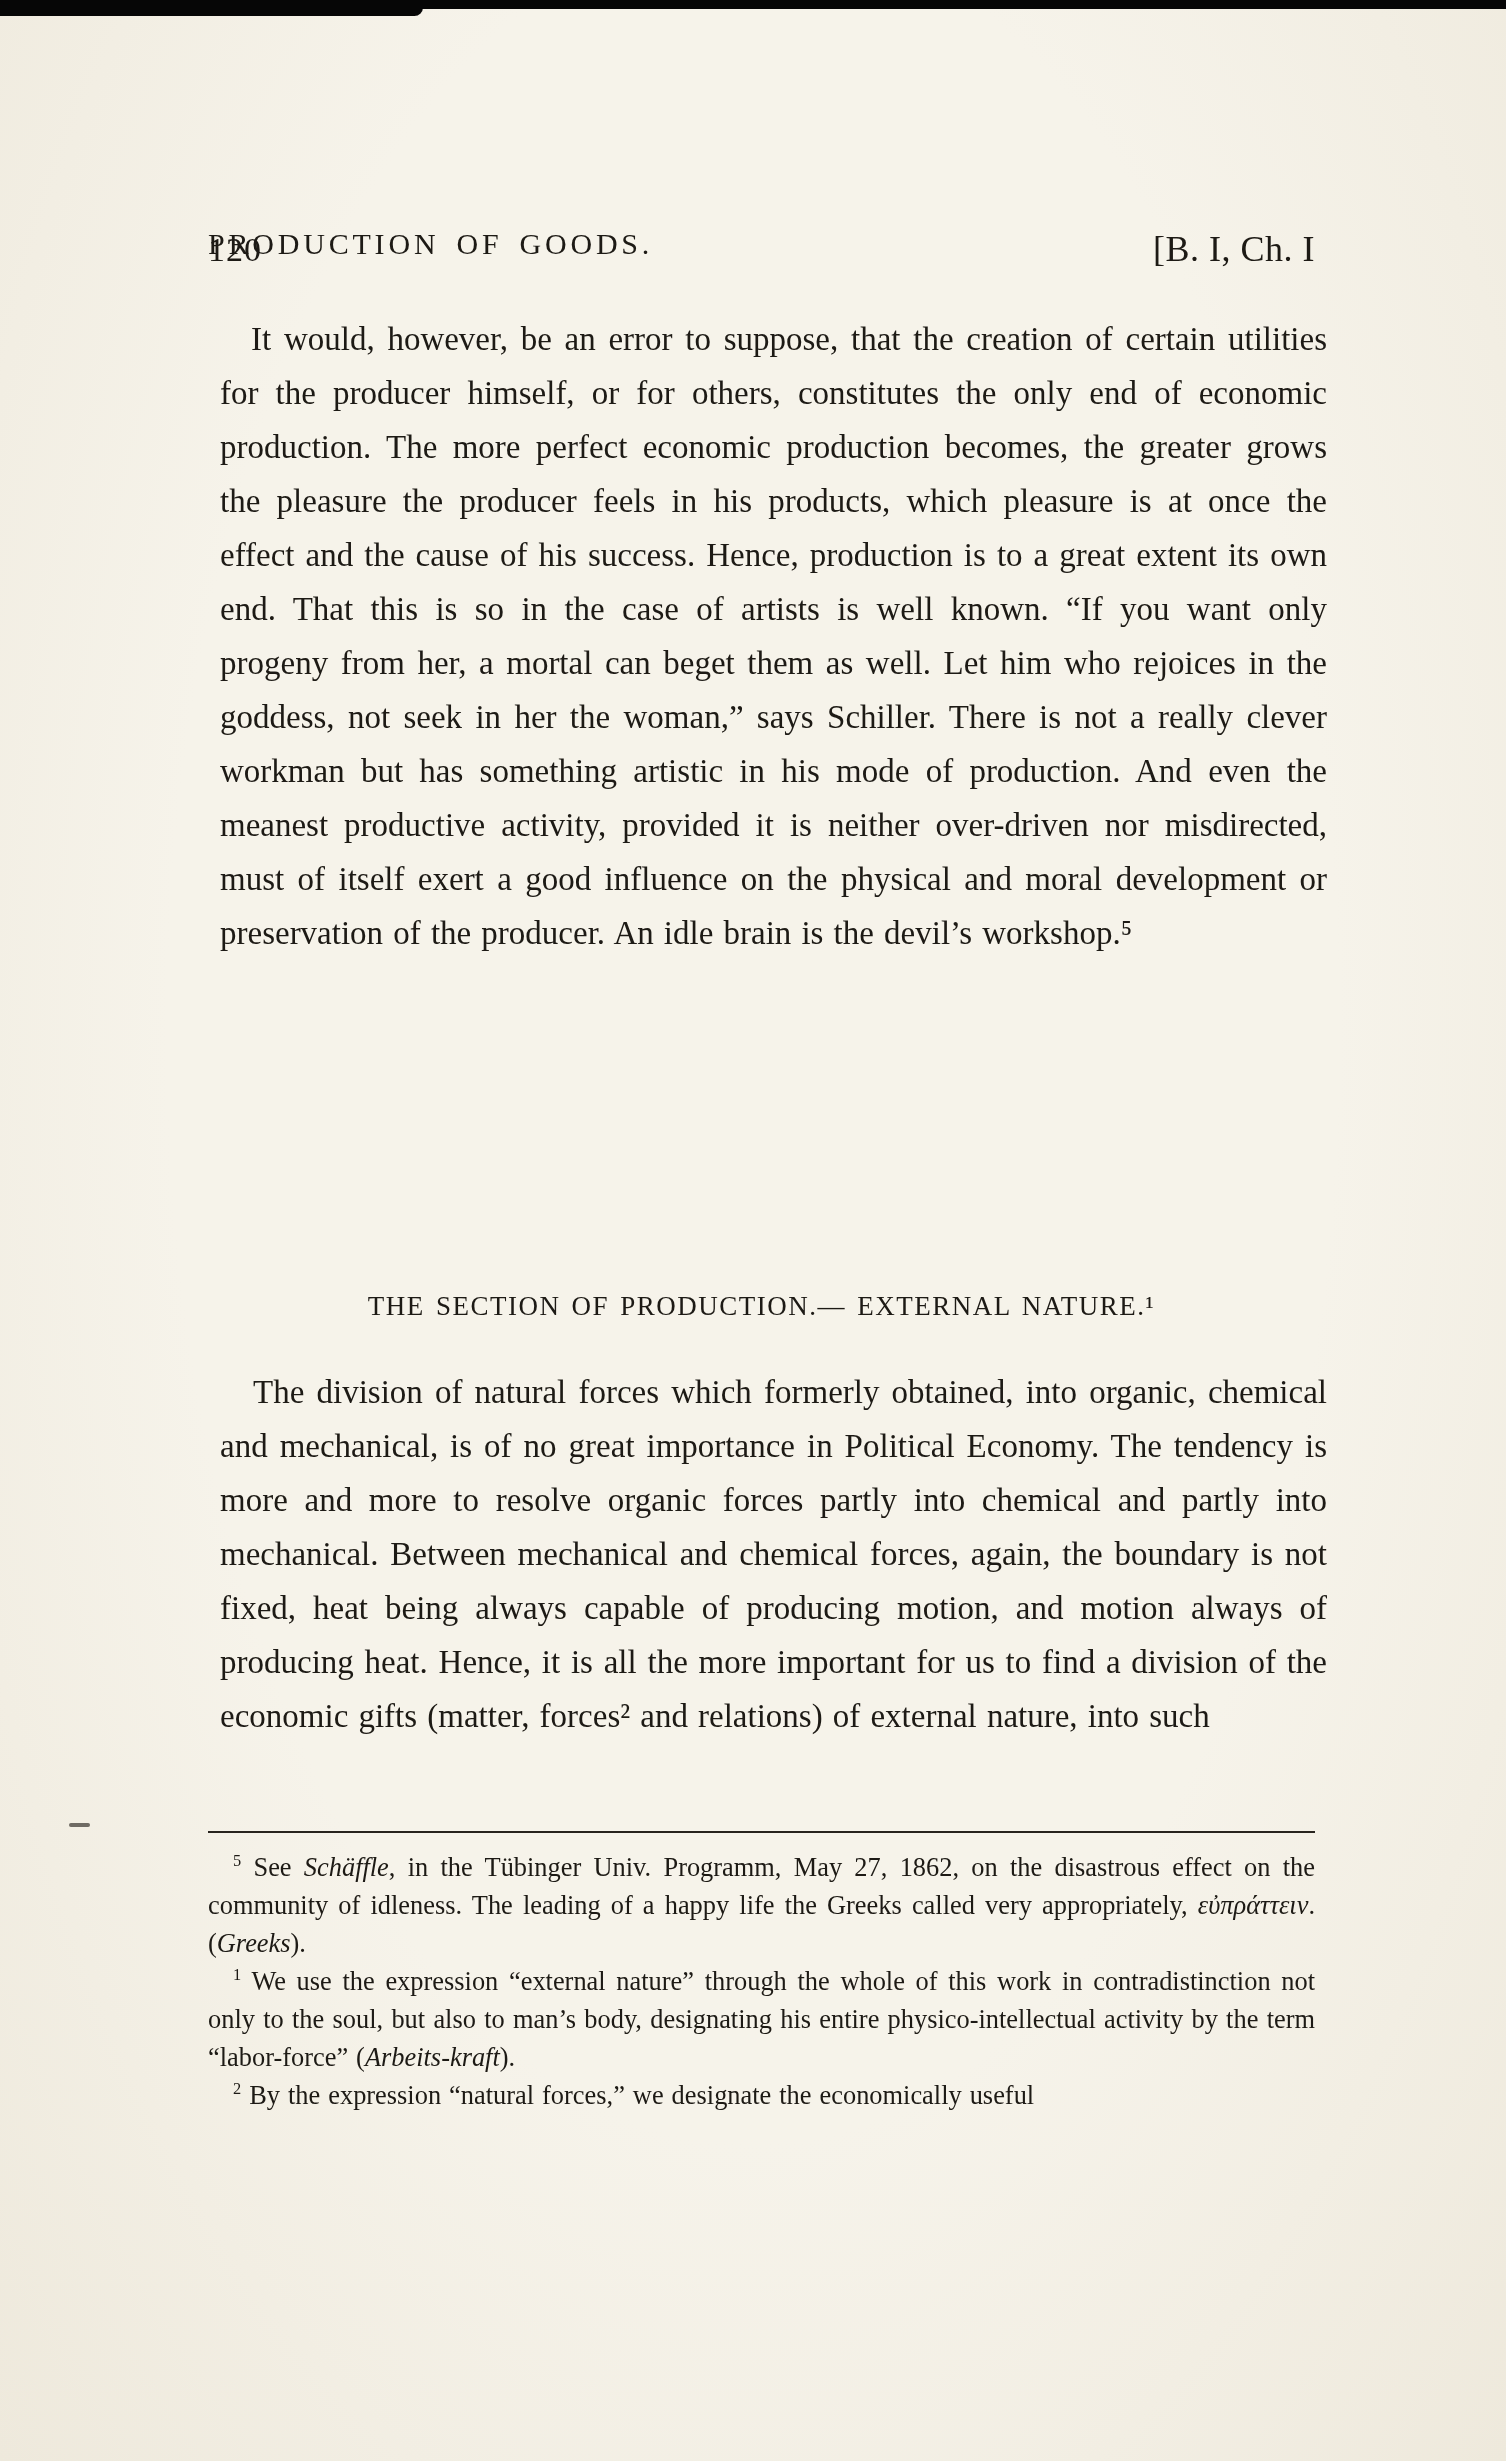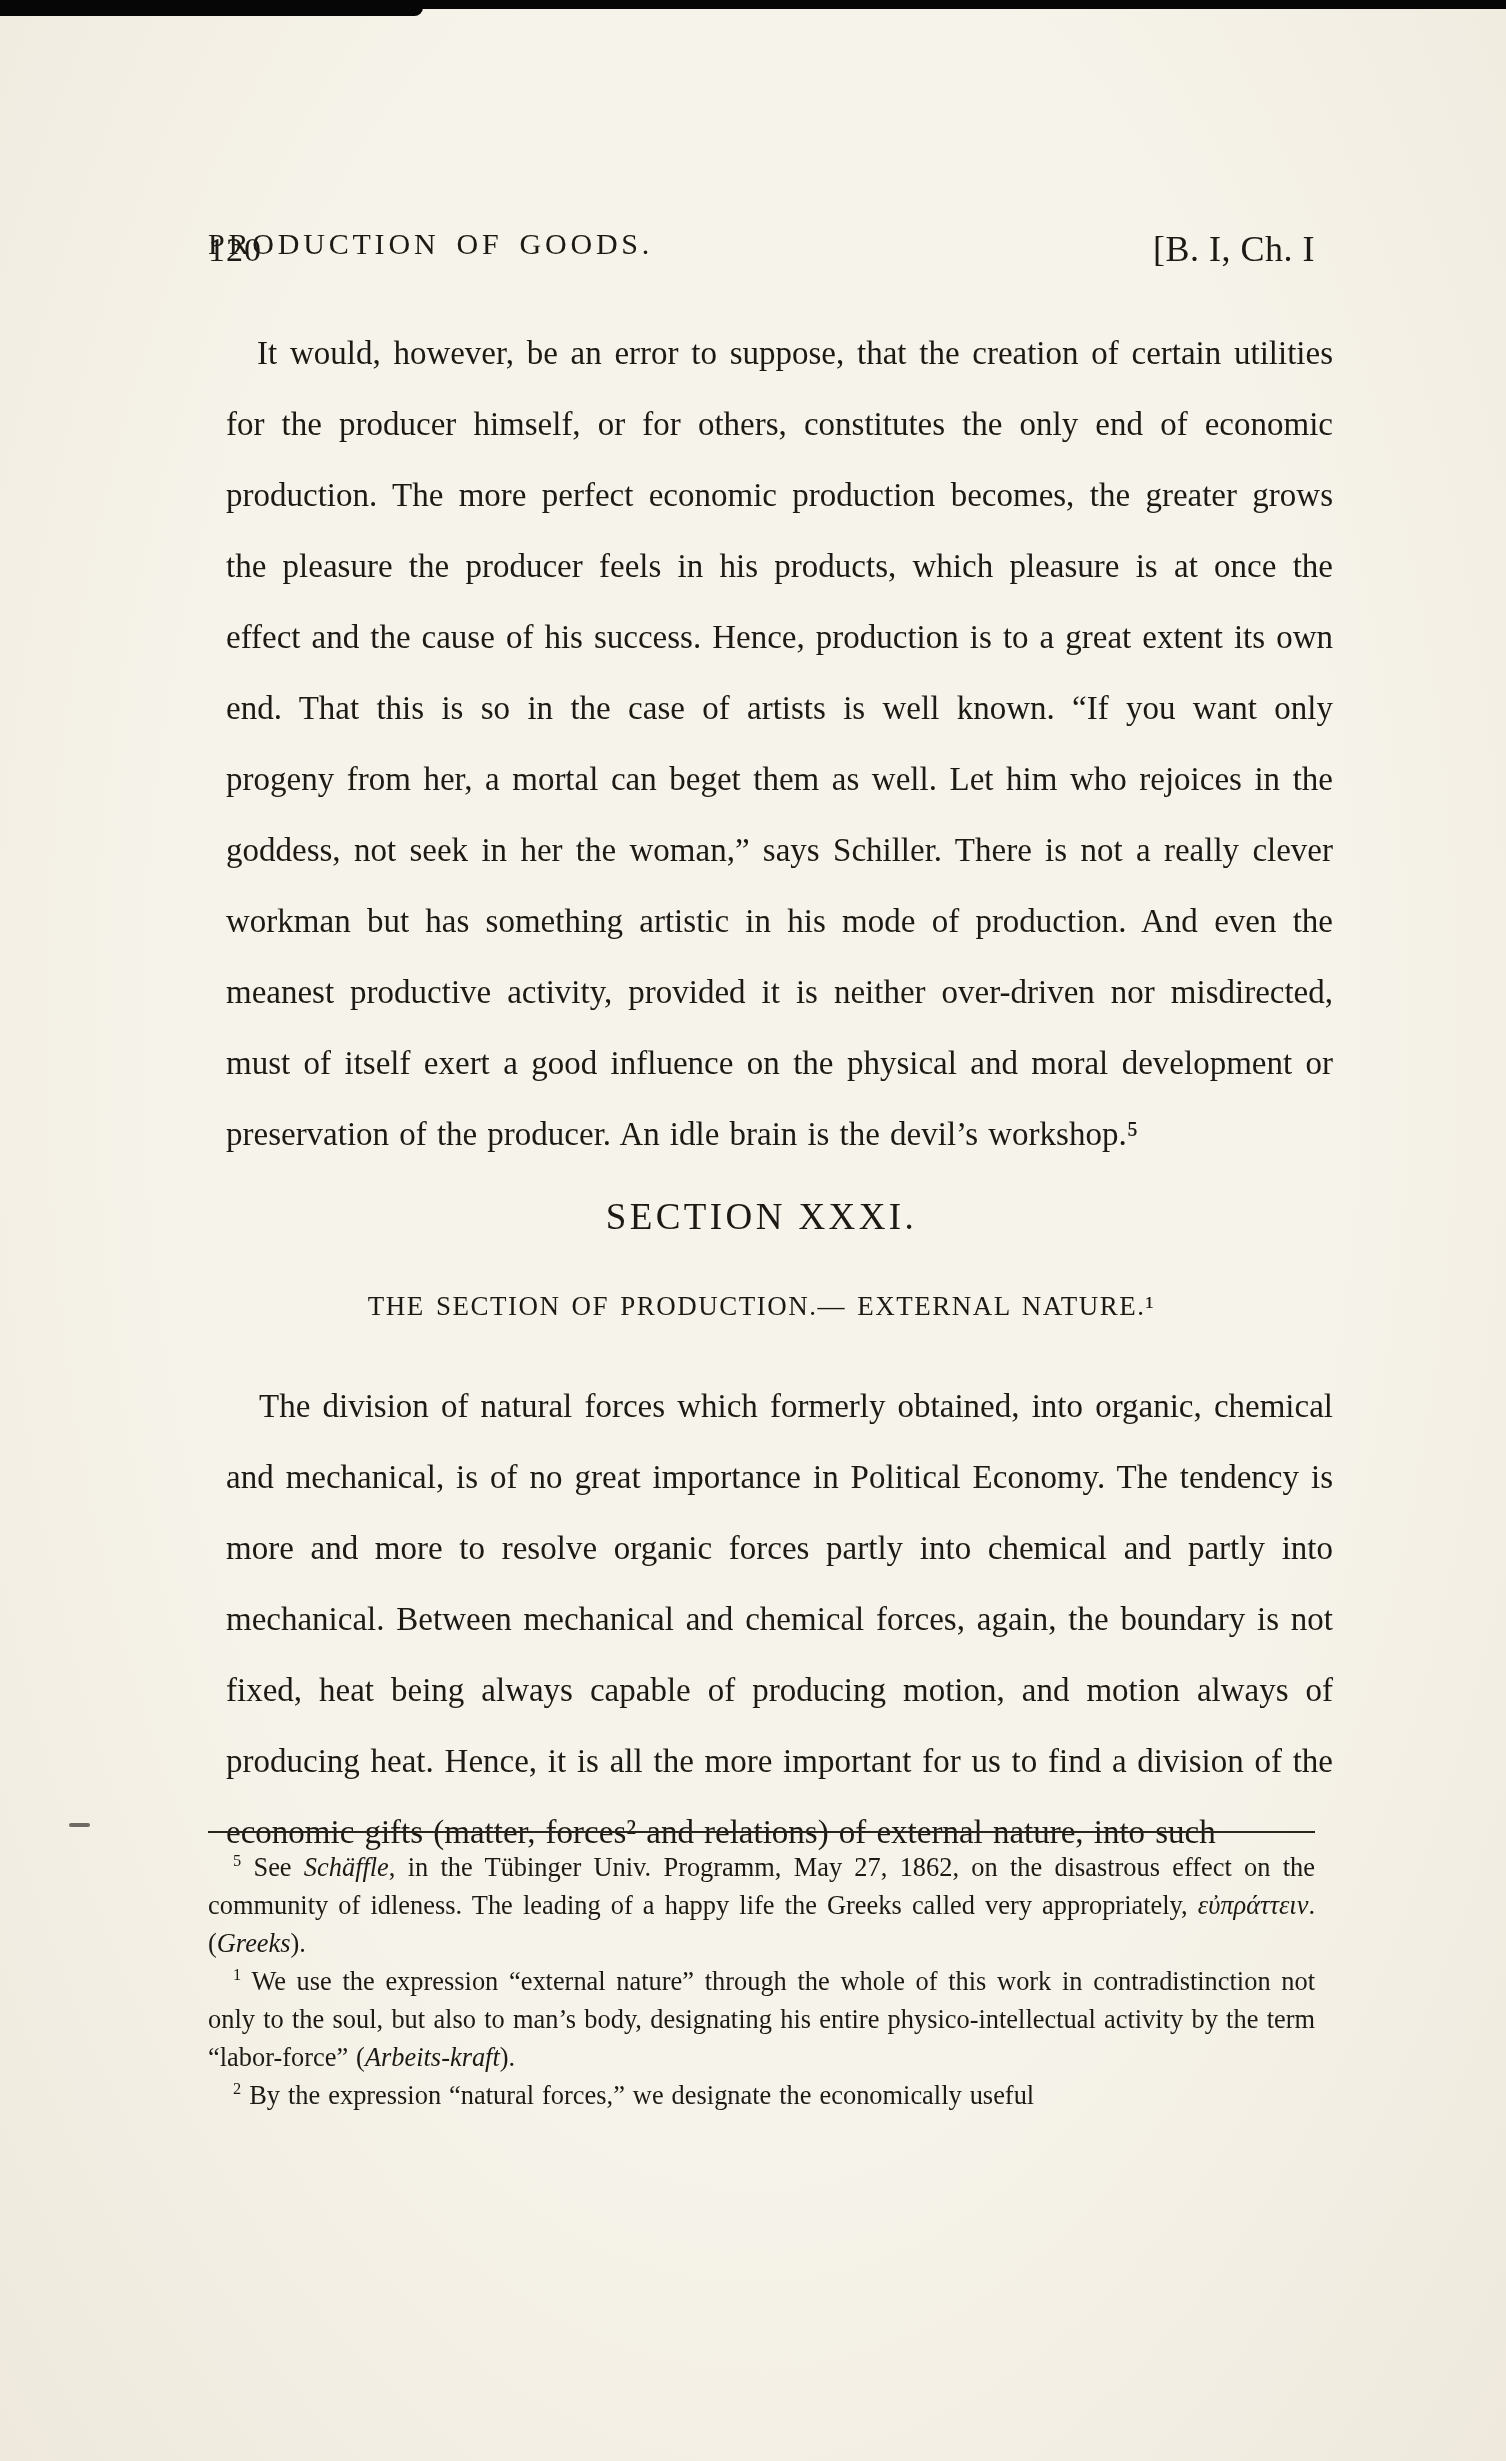--- a/index.html
+++ b/index.html
@@ -67,23 +67,23 @@
     position: absolute;
     right: 0; top: 1px;
     font-size: 36px;
     letter-spacing: 0.5px;
   }
 
   .body-para {
     position: absolute;
     left: 0;
     width: 100%;
-    margin: 18px;
+    margin: 12px;
     font-size: 33px;
-    line-height: 71px;
+    line-height: 54px;
     text-align: justify;
     word-spacing: 1.9px;
   }
   .para-1 { top: 300px; text-indent: 31px; }
   .para-2 { top: 1353px; text-indent: 33px; }
 
   .section-heading {
     position: absolute;
     top: 1195px; left: 0;
     width: 100%;
@@ -142,21 +142,20 @@
 <div class="page">
 
   <header class="page-header">
     <span class="page-number">120</span>
     <span class="running-title">PRODUCTION OF GOODS.</span>
     <span class="chapter-ref">[B. I, Ch. I</span>
   </header>
 
   <p class="body-para para-1">It would, however, be an error to suppose, that the creation of certain utilities for the producer himself, or for others, constitutes the only end of economic production.  The more perfect economic production becomes, the greater grows the pleasure the producer feels in his products, which pleasure is at once the effect and the cause of his success.  Hence, production is to a great extent its own end.  That this is so in the case of artists is well known.  “If you want only progeny from her, a mortal can beget them as well.  Let him who rejoices in the goddess, not seek in her the woman,” says Schiller.  There is not a really clever workman but has something artistic in his mode of production.  And even the meanest productive activity, provided it is neither over-driven nor misdirected, must of itself exert a good influence on the physical and moral development or preservation of the producer.  An idle brain is the devil’s workshop.⁵</p>
 
-  <h2 class="section-heading">SECTION XXXI.</h2>
 
   <h3 class="section-subheading">THE SECTION OF PRODUCTION.— EXTERNAL NATURE.¹</h3>
 
   <p class="body-para para-2">The division of natural forces which formerly obtained, into organic, chemical and mechanical, is of no great importance in Political Economy.  The tendency is more and more to resolve organic forces partly into chemical and partly into mechanical.  Between mechanical and chemical forces, again, the boundary is not fixed, heat being always capable of producing motion, and motion always of producing heat.  Hence, it is all the more important for us to find a division of the economic gifts (matter, forces² and relations) of external nature, into such</p>
 
   <div class="footnote-block">
     <div class="footnote-rule"></div>
     <div class="footnote-list">
         <p class="footnote"><sup class="fn-marker">5</sup> <span>See </span><i>Schäffle</i><span>, in the Tübinger Univ. Programm, May 27, 1862, on the disastrous effect on the community of idleness.  The leading of a happy life the Greeks called very appropriately, </span><i>εὐπράττειν</i><span>.   (</span><i>Greeks</i><span>).</span></p>
         <p class="footnote"><sup class="fn-marker">1</sup> <span>We use the expression “external nature” through the whole of this work in contradistinction not only to the soul, but also to man’s body, designating his entire physico-intellectual activity by the term “labor-force” (</span><i>Arbeits-kraft</i><span>).</span></p>

